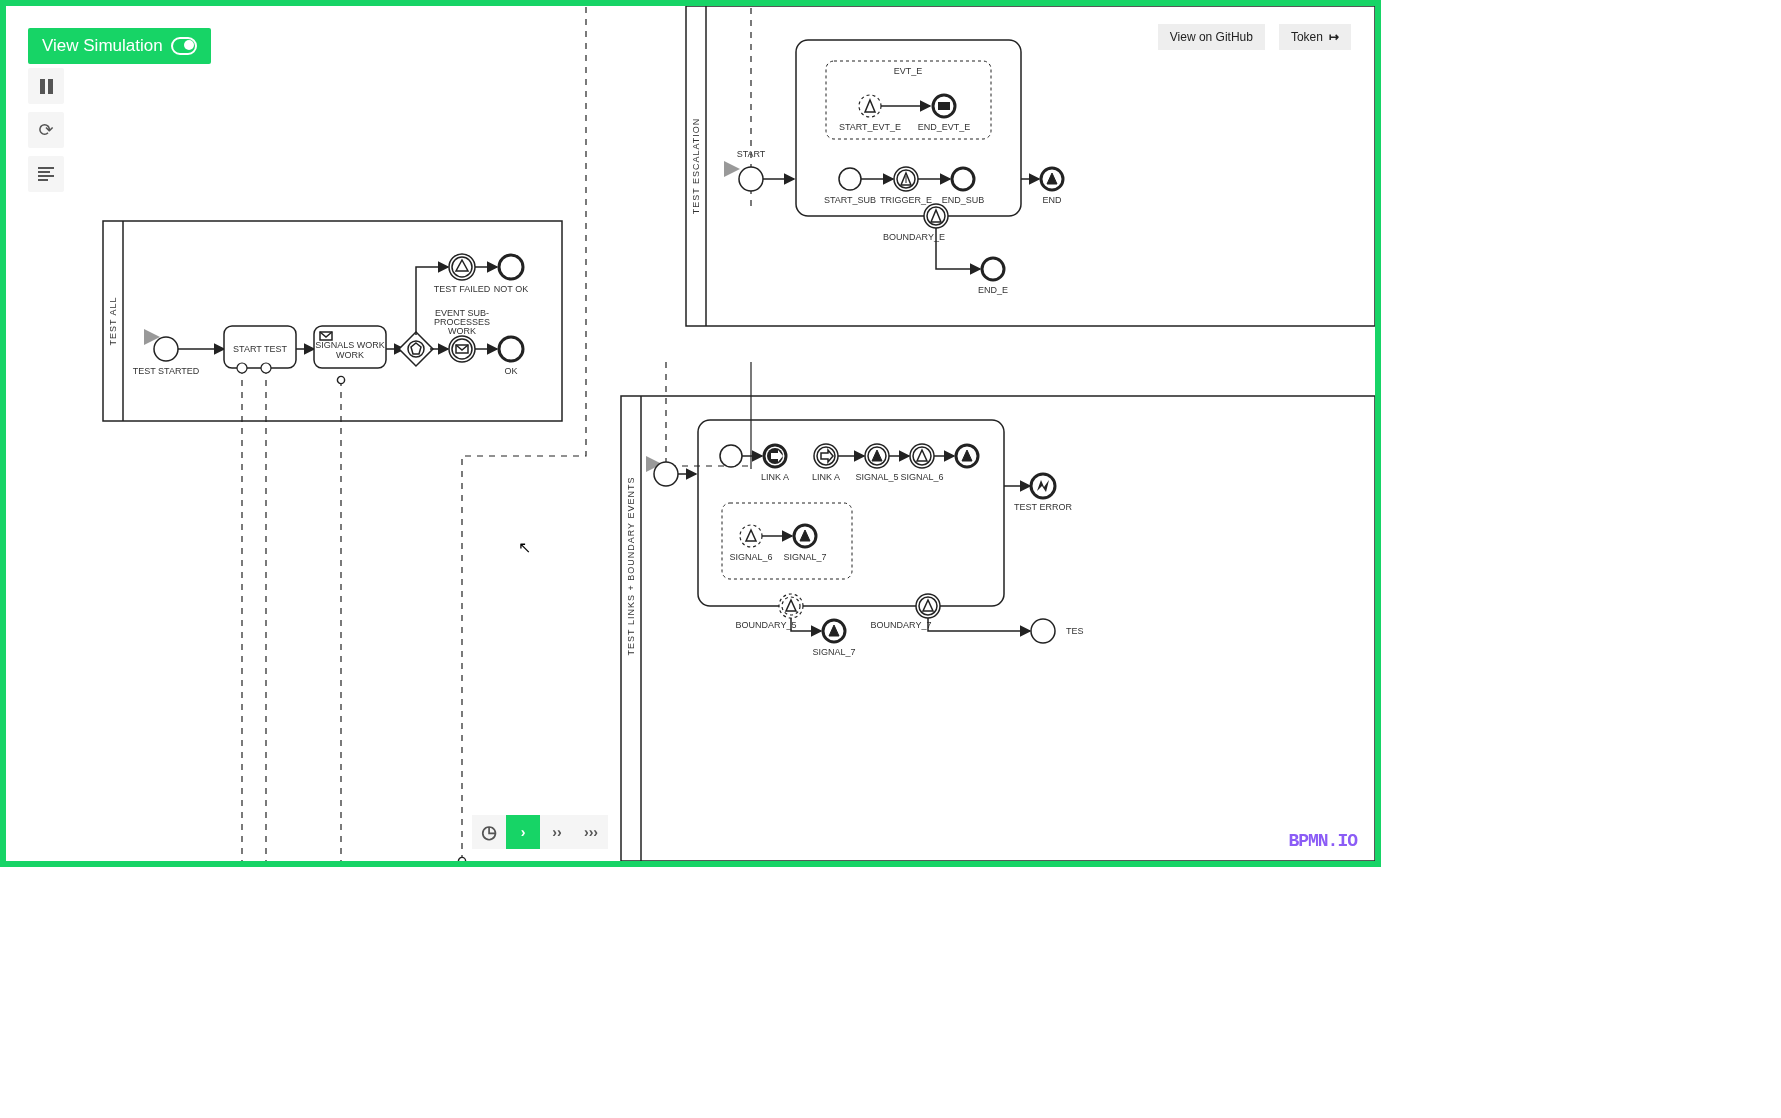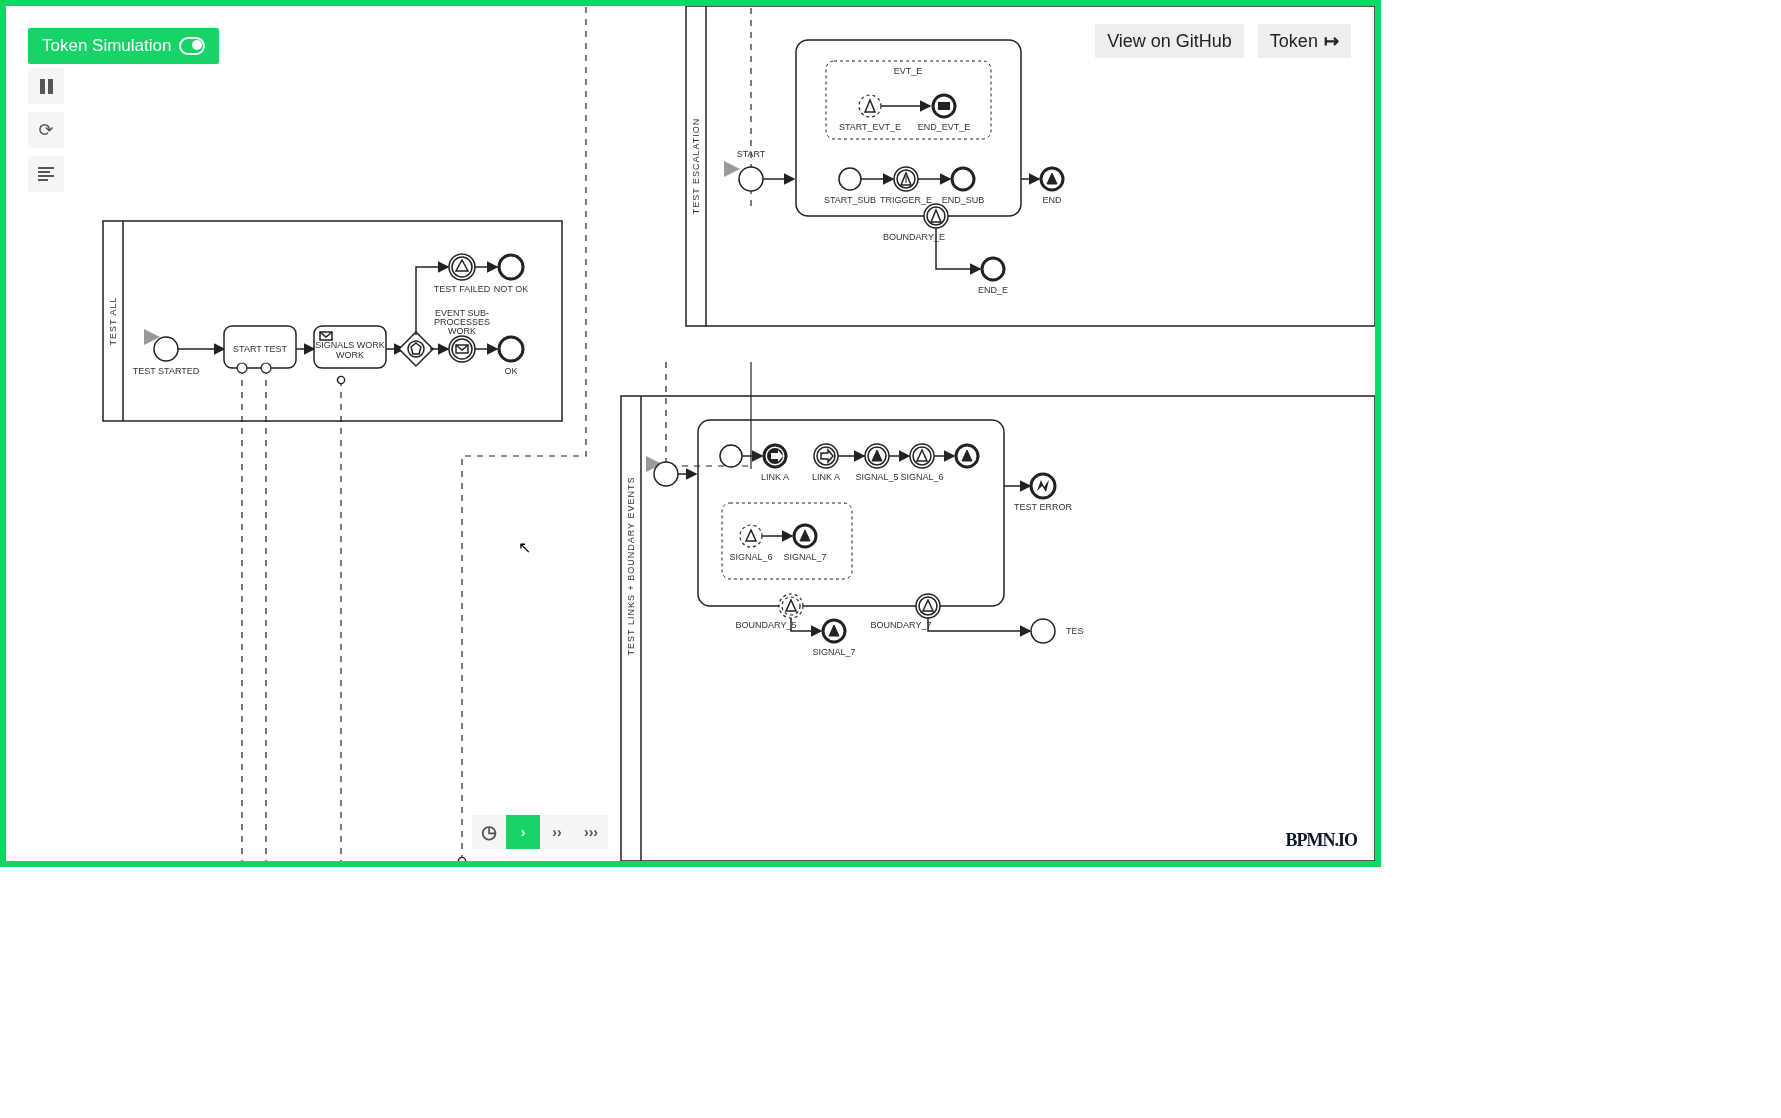--- a/index.html
+++ b/index.html
@@ -45,38 +45,38 @@
 .log-lines span{display:block;height:2px;background:#555;margin:2px 0;width:16px}
 .log-lines span:nth-child(2){width:12px}
 .log-lines span:nth-child(4){width:10px}
 
 .top-links{
   position:absolute;right:24px;top:18px;
   display:flex;gap:14px;
   z-index:10;
 }
 .top-link{
-  background:#eee;padding:6px 12px;font-size:18px;color:#222;
+  background:#eee;padding:6px 12px;font-size:12px;color:#222;
   display:flex;align-items:center;gap:6px;cursor:pointer;
 }
 .exit-icon{font-weight:bold;}
 
 
 .speed{
   position:absolute;left:466px;bottom:12px;
   display:flex;align-items:center;
   z-index:5;
 }
 .speed div{width:34px;height:34px;display:flex;align-items:center;justify-content:center;
   background:var(--light-grey);cursor:pointer;color:#555;font-size:14px;font-weight:bold;}
 .speed div.active{background:var(--accent);color:#fff}
 .speed div.gauge{font-size:18px;}
 
 
-.logo{position:absolute;right:18px;bottom:10px;font-family:Liberation Serif, serif;font-weight:bold;letter-spacing:-1px;color:#0f172a;font-size:18px;z-index:6}
+.logo{position:absolute;right:18px;bottom:10px;font-family:Liberation Mono, monospace;font-weight:bold;letter-spacing:-1px;color:#8b5cf6;font-size:18px;z-index:6}
 
 
 svg.canvas{position:absolute;left:0;top:0;width:100%;height:100%;}
 .lbl{font-size:9px;fill:#333;font-family:Arial;}
 .lane{fill:none;stroke:#222;stroke-width:1.5}
 .subproc{fill:none;stroke:#222;stroke-width:1.5;rx:12;ry:12}
 .subproc-dashed{fill:none;stroke:#222;stroke-width:1;stroke-dasharray:3,3;rx:8;ry:8}
 .evt{fill:#fff;stroke:#222;stroke-width:1.5}
 .evt-end{fill:#fff;stroke:#222;stroke-width:3}
 .evt-inner{fill:none;stroke:#222;stroke-width:1.5}
@@ -91,21 +91,21 @@
 .open-circ{fill:#fff;stroke:#222;stroke-width:1.2}
 .boundary-dash{fill:#fff;stroke:#222;stroke-width:1.2;stroke-dasharray:3,3}
 .play{fill:#999;cursor:pointer}
 .vert{writing-mode:tb;text-anchor:middle;font-size:9px;fill:#333;letter-spacing:1px;}
 .cursor{position:absolute;left:512px;top:532px;font-size:16px;z-index:20;pointer-events:none}
 </style>
 </head>
 <body>
 
 <div class="token-sim">
-  <span>Token Simulation</span>
+  <span>View Simulation</span>
   <span class="toggle"></span>
 </div>
 
 <div class="icon-btn icon-pause">
   <span class="pause-bars">
       <span></span>
       <span></span>
     </span>
 </div>
 <div class="icon-btn icon-refresh">

